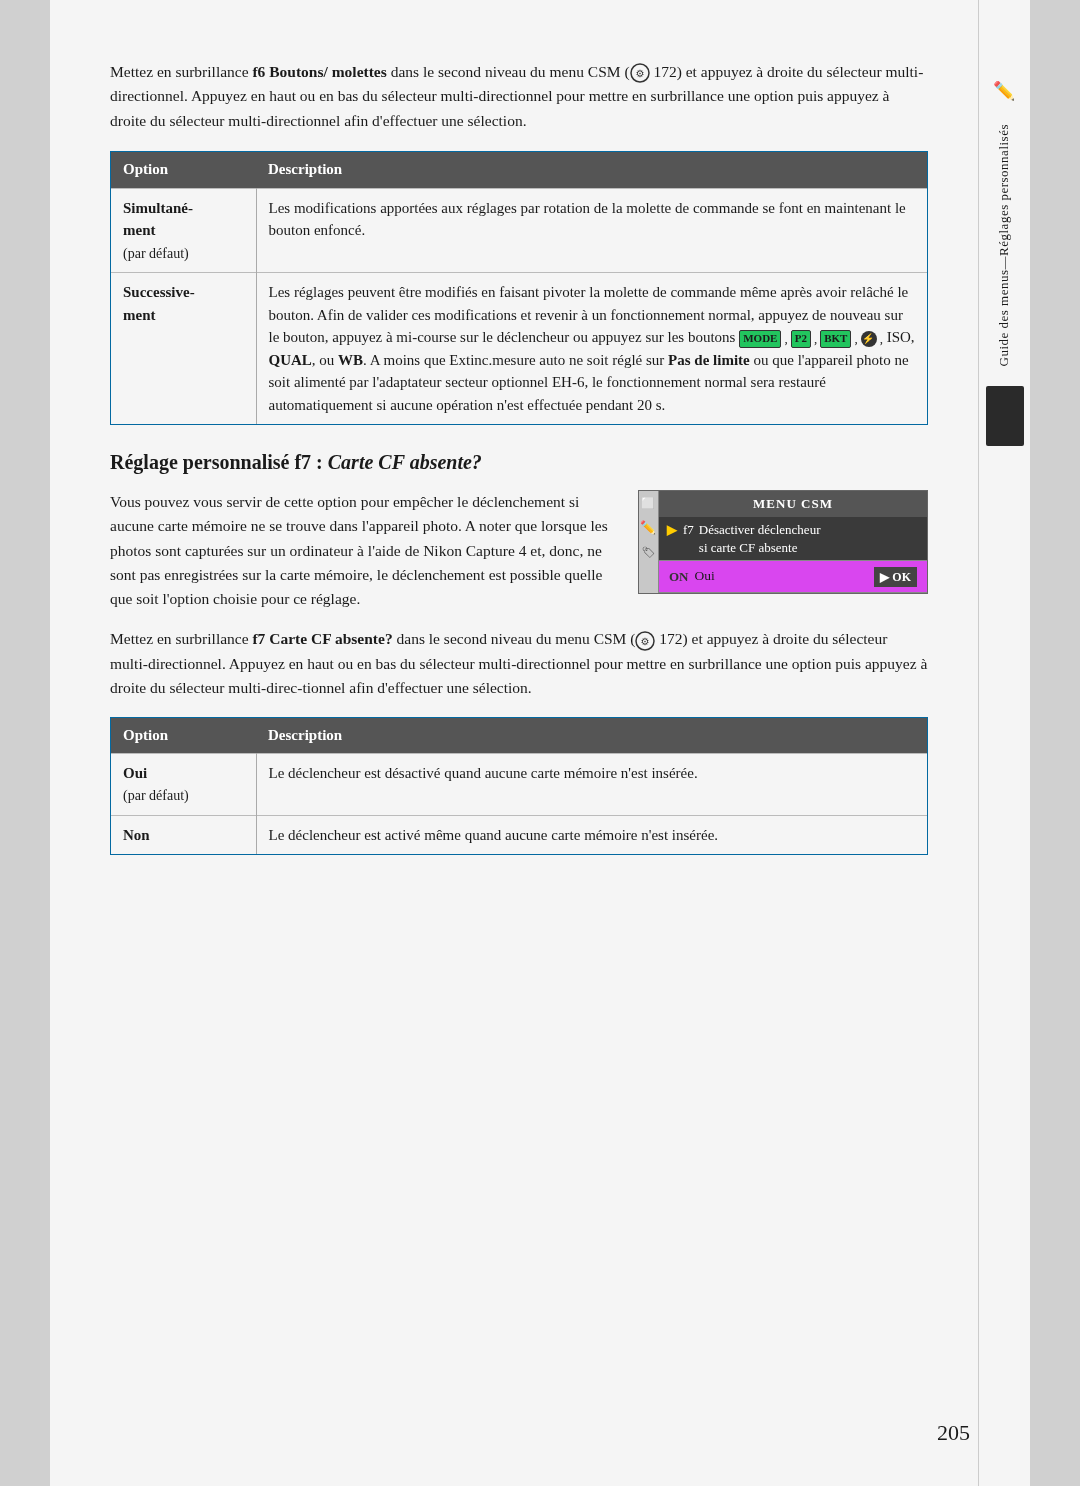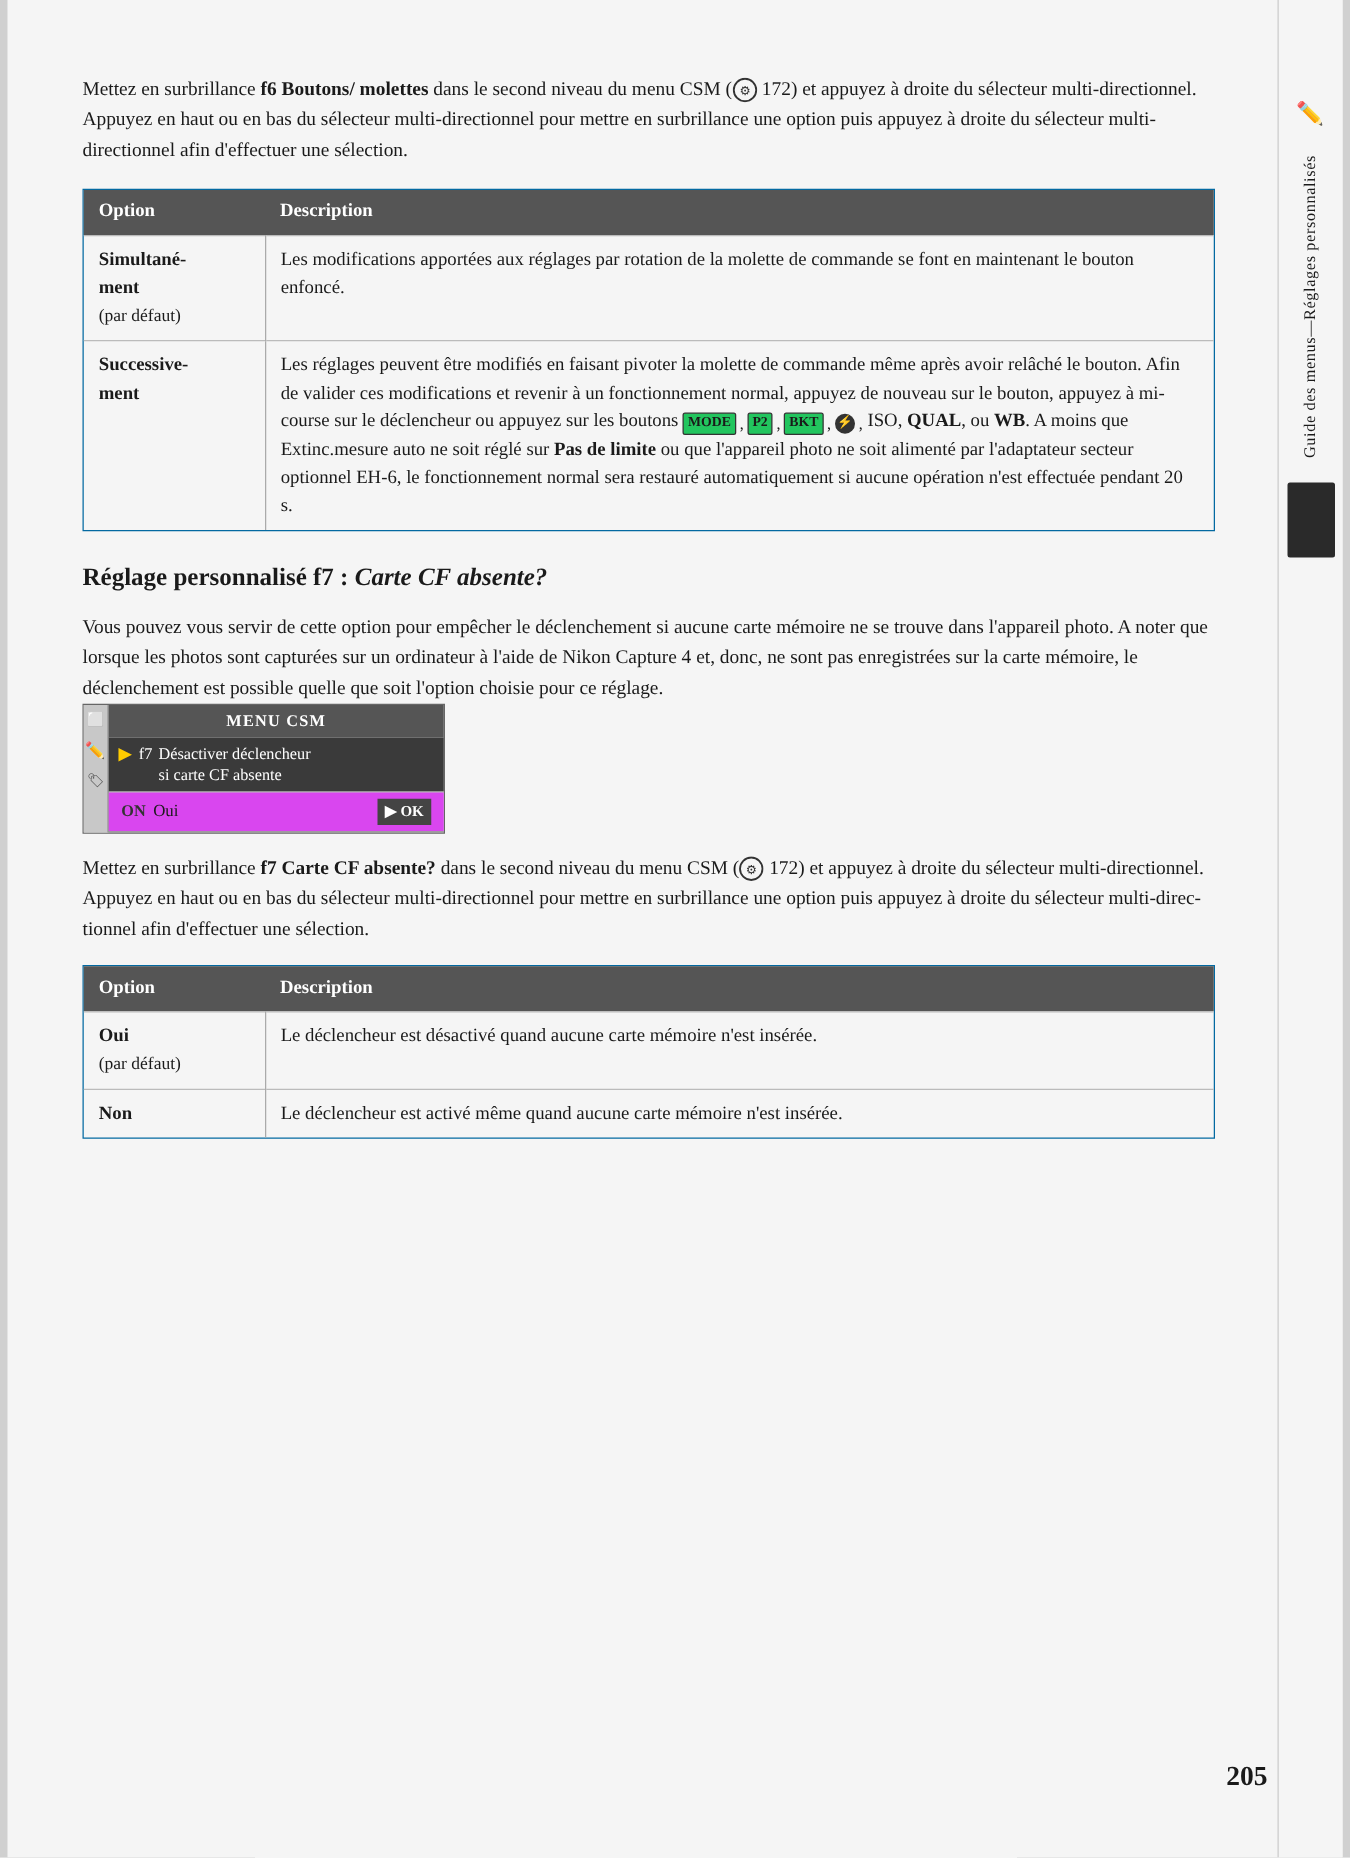--- a/index.html
+++ b/index.html
@@ -7,21 +7,21 @@
     body {
       background: #d0d0d0;
       display: flex;
       justify-content: center;
       align-items: flex-start;
       min-height: 100vh;
       font-family: 'Times New Roman', Times, serif;
     }
 
     .page {
-      width: 1068px;
+      width: 980px;
       min-height: 1486px;
       background: #f5f5f5;
       position: relative;
       display: flex;
       flex-direction: row;
     }
 
     .main-content {
       flex: 1;
       padding: 60px 50px 60px 60px;
@@ -129,21 +129,22 @@
       line-height: 1.35;
     }
 
     .section-heading em {
       font-style: italic;
     }
 
     
     .cf-section {
       display: flex;
-      flex-direction: column;
+      flex-direction: row;
+      gap: 20px;
       margin-bottom: 16px;
     }
 
     .cf-text {
       flex: 1;
       font-size: 15.5px;
       line-height: 1.56;
     }
 
     .cf-image {
@@ -230,24 +231,24 @@
       font-size: 11px;
       color: #444;
     }
 
     .csm-main {
       flex: 1;
     }
 
     .page-number {
       position: absolute;
-      bottom: 48px;
+      bottom: 36px;
       right: 60px;
       font-size: 22px;
-      font-weight: bold;
+      font-weight: normal;
       color: #1a1a1a;
     }
 
     .icon-symbols {
       display: inline-flex;
       align-items: center;
       gap: 3px;
       font-size: 13px;
     }
 

